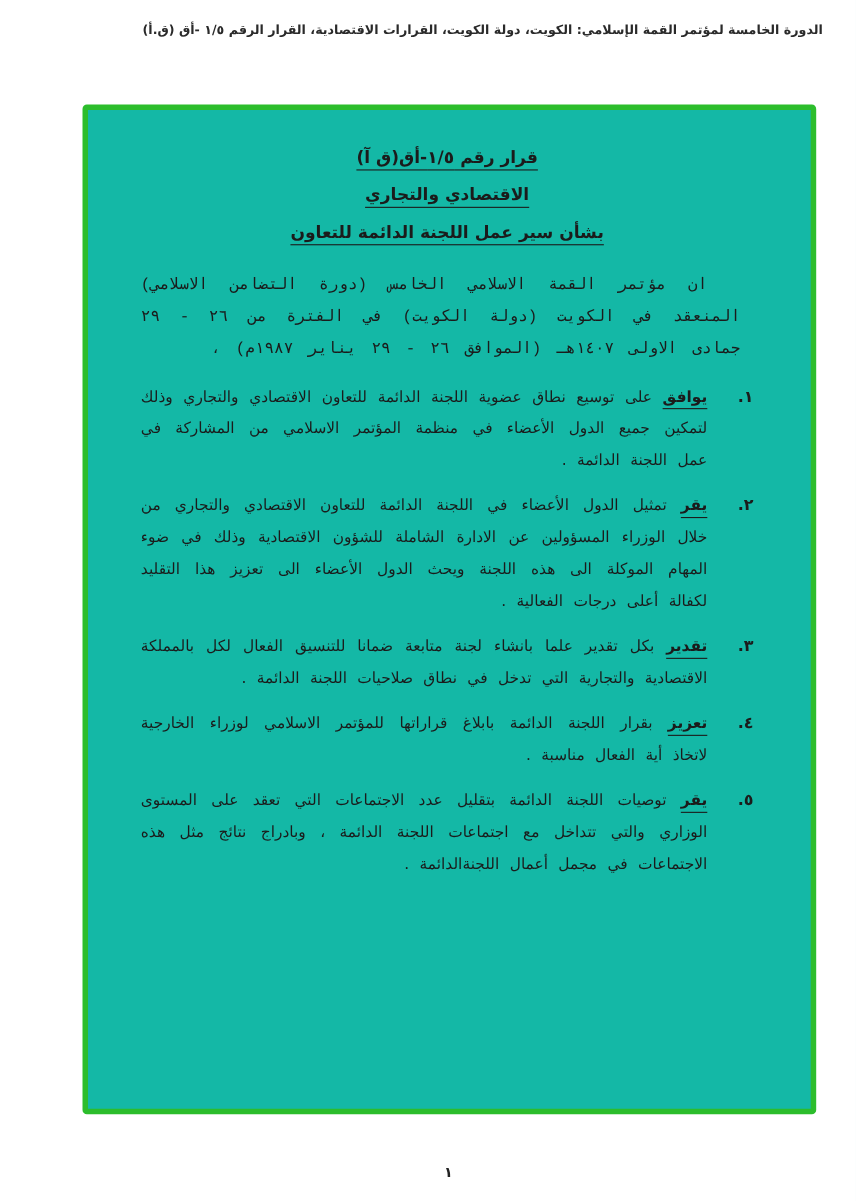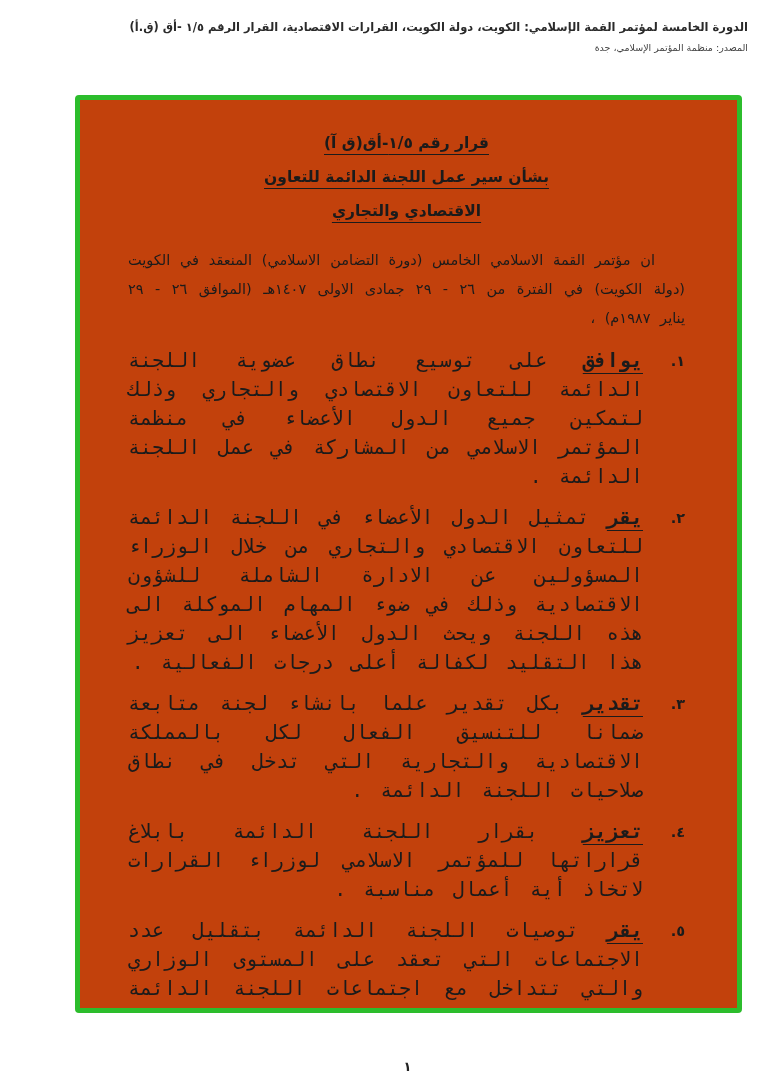--- a/index.html
+++ b/index.html
@@ -21,21 +21,21 @@
   }
   .meta-line1{font-size:11.5px;font-weight:bold;letter-spacing:.2px;}
   .meta-line2{font-size:9.5px;margin-top:8px;color:#444;}
   
   .doc-frame{
     position:absolute;
     top:95px;left:38px;right:36px;
     height:918px;
     border:5px solid #2cbd2c;
     border-radius:4px;
-    background:#c2410c;
+    background:#14b8a6;
     box-sizing:border-box;
     padding:28px 52px 10px 48px;
     overflow:hidden;
   }
   .title-block{
     text-align:center;
     font-weight:bold;
     font-size:15.5px;
     margin-top:6px;
     margin-bottom:26px;
@@ -47,73 +47,72 @@
   .u{
     text-decoration:underline;
     text-underline-offset:6px;
     text-decoration-thickness:1px;
   }
   .para{
     font-size:14.5px;
     line-height:29px;
     text-align:justify;
     word-spacing:5px;
-    margin:0 0 14px 0;
+    margin:0 12px 14px 0;
     text-indent:30px;
     font-weight:500;
+    font-family:Liberation Mono, monospace;
   }
   .lead{font-weight:bold;}
   .items{margin-top:4px;}
   .item{
     display:flex;
     flex-direction:row; 
     gap:16px;
     margin-bottom:12px;
   }
   .marker{
     flex:0 0 26px;
     font-size:14.5px;
     line-height:29px;
     font-weight:bold;
     white-space:nowrap;
   }
   .item-text{
     flex:1;
-    font-size:20px;
+    font-size:14px;
     line-height:29px;
     text-align:justify;
     word-spacing:5px;
     font-weight:500;
-    font-family:Liberation Mono, monospace;
   }
   .page-number{
     position:absolute;
     bottom:18px;left:0;right:0;
     text-align:center;
     font-size:13px;
     font-weight:bold;
     color:#222;
   }
 </style>
 </head>
 <body>
 
 <div class="page">
 
   <div class="meta-header">
     <div class="meta-line1">الدورة الخامسة لمؤتمر القمة الإسلامي: الكويت، دولة الكويت، القرارات الاقتصادية، القرار الرقم ١/٥ -أق (ق.أ)</div>
-    <div class="meta-line2">المصدر: منظمة المؤتمر الإسلامي، جدة</div>
   </div>
 
   <div class="doc-frame">
 
     <div class="title-block">
       <span class="title-line"><span class="u">قرار رقم ١/٥-أق(ق آ)</span></span>
+      <span class="title-line"><span class="u">الاقتصادي والتجاري</span></span>
       <span class="title-line"><span class="u">بشأن سير عمل اللجنة الدائمة للتعاون</span></span>
-      <span class="title-line"><span class="u">الاقتصادي والتجاري</span></span>
     </div>
 
     <p class="para">
       <span>ان مؤتمر القمة الاسلامي الخامس (دورة التضامن الاسلامي) المنعقد في الكويت (دولة الكويت) في الفترة من ٢٦ - ٢٩ جمادى الاولى ١٤٠٧هـ (الموافق ٢٦ - ٢٩ يناير ١٩٨٧م) ،</span>
     </p>
 
 
 
     <div class="items">
 
@@ -134,21 +133,21 @@
       <div class="item">
         <span class="marker">٣.</span>
         <div class="item-text">
           <span class="u lead">تقدير</span><span> بكل تقدير علما بانشاء لجنة متابعة ضمانا للتنسيق الفعال لكل بالمملكة الاقتصادية والتجارية التي تدخل في نطاق صلاحيات اللجنة الدائمة .</span>
         </div>
       </div>
 
       <div class="item">
         <span class="marker">٤.</span>
         <div class="item-text">
-          <span class="u lead">تعزيز</span><span> بقرار اللجنة الدائمة بابلاغ قراراتها للمؤتمر الاسلامي لوزراء القرارات لاتخاذ أية أعمال مناسبة .</span>
+          <span class="u lead">تعزيز</span><span> بقرار اللجنة الدائمة بابلاغ قراراتها للمؤتمر الاسلامي لوزراء الخارجية لاتخاذ أية الفعال مناسبة .</span>
         </div>
       </div>
 
       <div class="item">
         <span class="marker">٥.</span>
         <div class="item-text">
           <span class="u lead">يقر</span><span> توصيات اللجنة الدائمة بتقليل عدد الاجتماعات التي تعقد على المستوى الوزاري والتي تتداخل مع اجتماعات اللجنة الدائمة ، وبادراج نتائج مثل هذه الاجتماعات في مجمل أعمال اللجنةالدائمة .</span>
         </div>
       </div>
 

